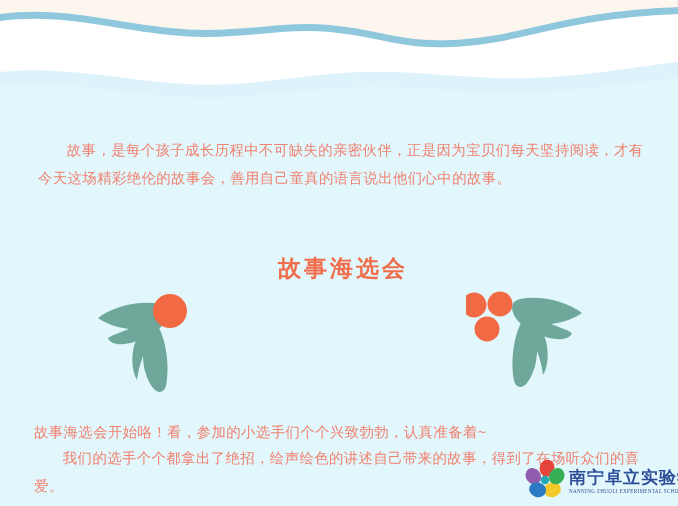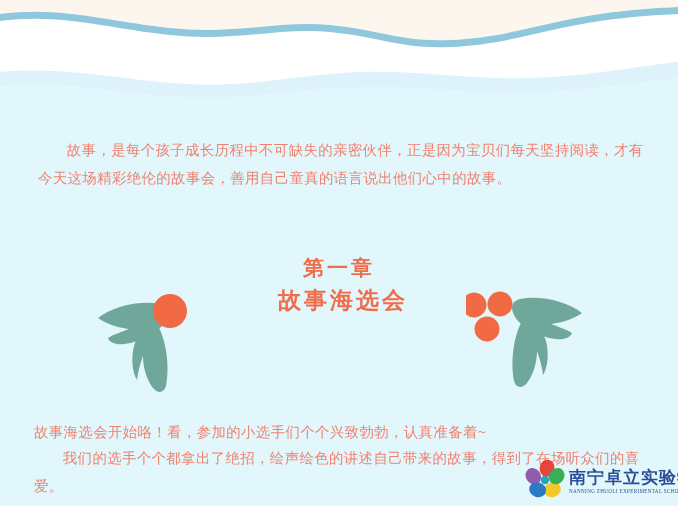--- a/index.html
+++ b/index.html
@@ -165,21 +165,20 @@
       <path fill="#ddf2fb" d="M0,72 C70,66 120,80 185,84 C250,88 300,74 360,72 C420,70 470,80 530,78 C590,76 640,66 678,62 L678,104 L0,104 Z"></path>
 
       <path fill="#e2f7fc" d="M0,86 C70,80 120,94 185,97 C250,100 300,88 360,87 C420,85 470,94 530,92 C590,90 640,82 678,78 L678,104 L0,104 Z"></path>
     </svg>
   </div>
 
   <div class="para" id="intro-paragraph">故事，是每个孩子成长历程中不可缺失的亲密伙伴，正是因为宝贝们每天坚持阅读，才有今天这场精彩绝伦的故事会，善用自己童真的语言说出他们心中的故事。</div>
 
 
   <div id="chapter-block">
-    <div class="chapter-line" id="chapter-number">第一章</div>
     <div class="chapter-line" id="chapter-title">故事海选会</div>
   </div>
 
   <div class="sprig" id="sprig-left">
     <svg width="118" height="112" viewBox="0 0 118 112">
 
       <path fill="#6fa89a" d="M2,36 C18,24 44,18 64,22 C72,24 74,30 70,38 C64,50 46,60 28,62 C20,63 14,61 12,56 C18,52 26,50 33,47 C24,46 12,43 2,36 Z"></path>
 
       <path fill="#6fa89a" d="M62,44 C70,58 74,84 70,104 C68,111 62,112 57,106 C50,97 47,84 47,74 C44,82 42,90 41,98 C36,90 35,76 38,64 C41,53 50,44 58,41 C60,40 61,42 62,44 Z"></path>
 

